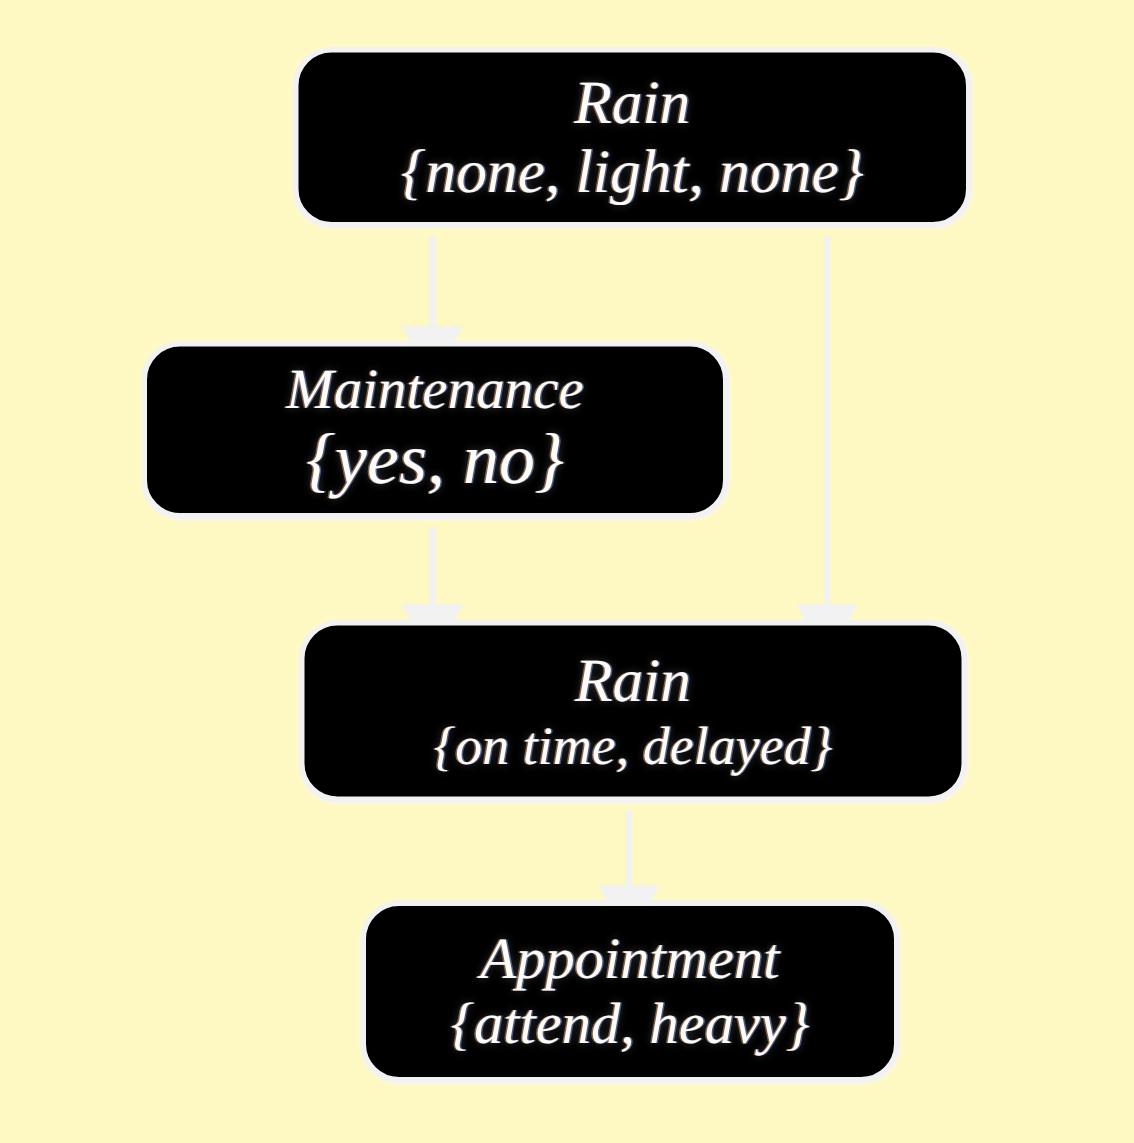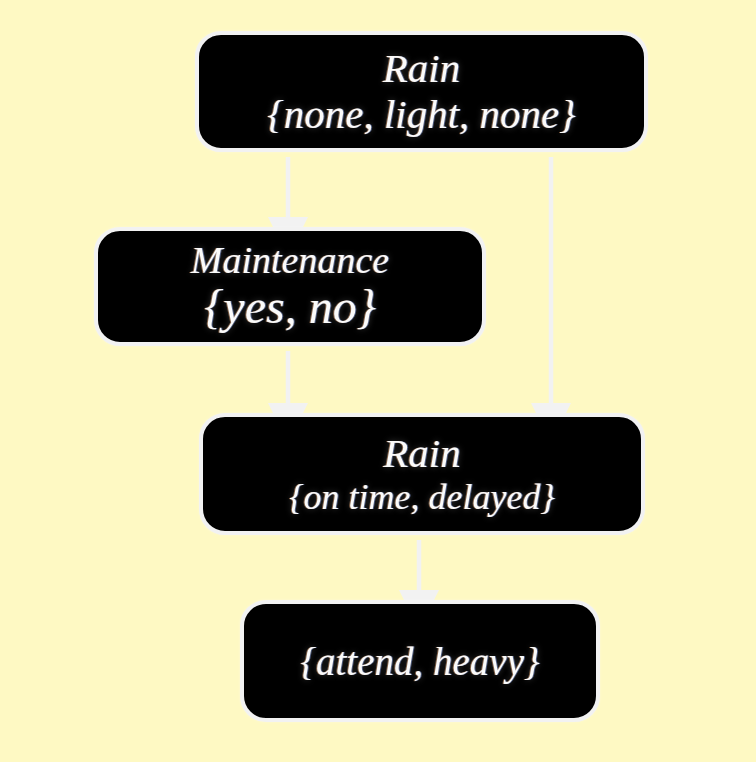--- a/index.html
+++ b/index.html
@@ -85,16 +85,17 @@
     <div class="node-line node-name">Maintenance</div>
     <div class="node-line node-states">{yes, no}</div>
   </div>
 
   <div class="node node-train" style="left: 199px; top: 413px; width: 446px; height: 122px;">
     <div class="node-line node-name">Rain</div>
     <div class="node-line node-states">{on time, delayed}</div>
   </div>
 
   <div class="node node-appointment" style="left: 240px; top: 600px; width: 360px; height: 122px;">
+    <div class="node-line node-name">Appointment</div>
     <div class="node-line node-states">{attend, heavy}</div>
   </div>
 
 </div>
 
 </body></html>

